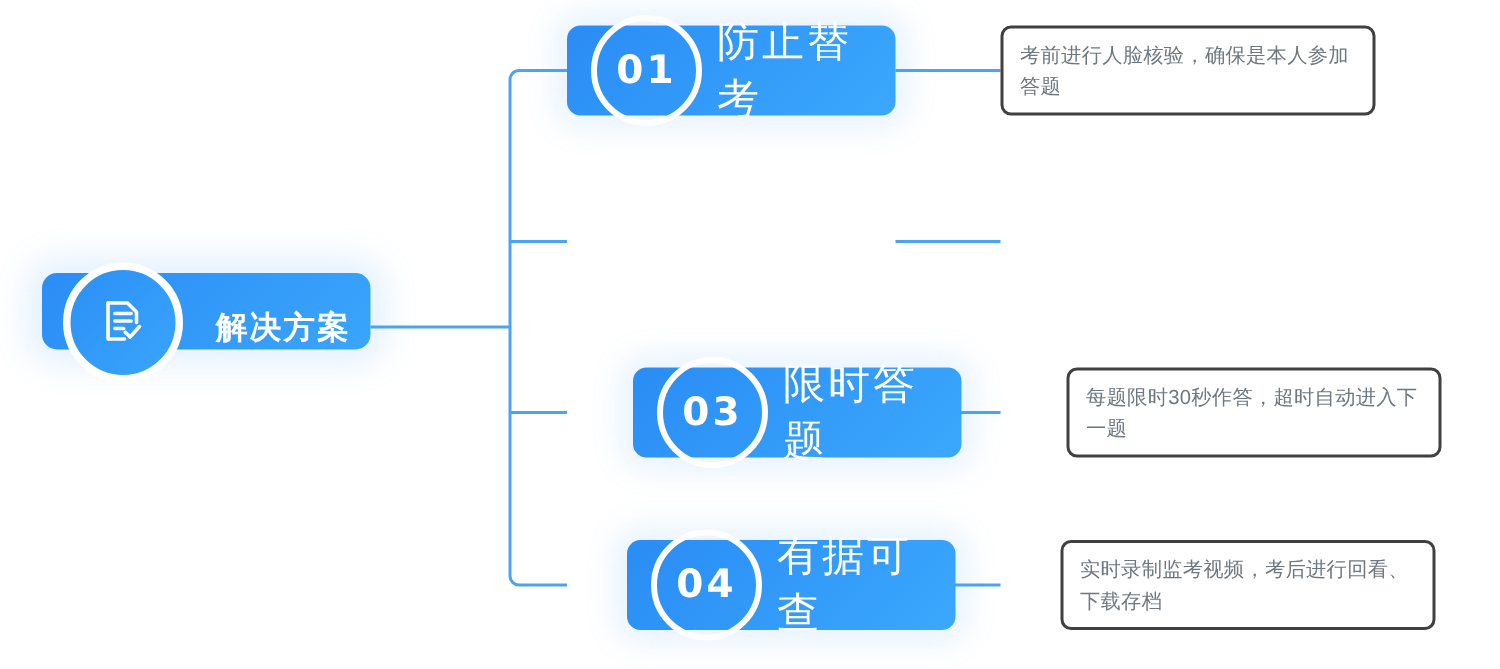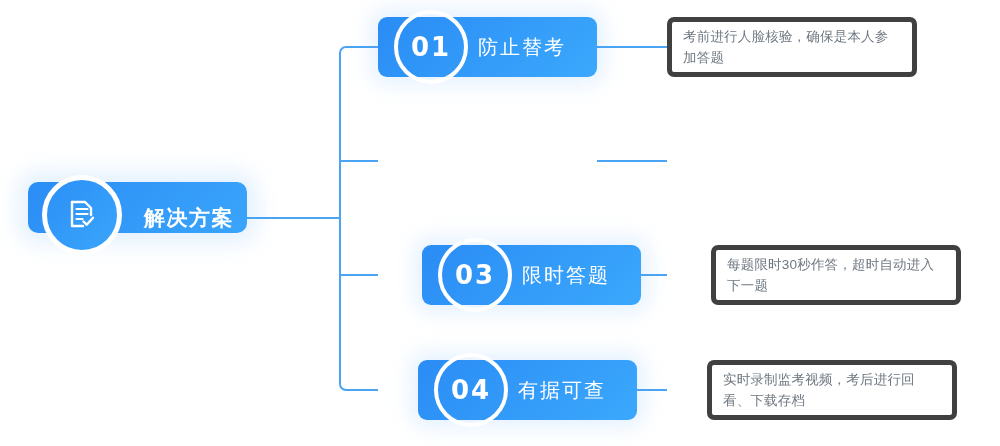--- a/index.html
+++ b/index.html
@@ -105,31 +105,31 @@
     font-family: "DejaVu Sans", sans-serif;
   }
   .chip-label {
     position: absolute;
     left: 100px;
     top: 0;
     height: 60px;
     display: flex;
     align-items: center;
     color: #ffffff;
-    font-size: 20px;
+    font-size: 28px;
     letter-spacing: 2px;
   }
   .desc-box {
     position: absolute;
     left: 667px;
     top: 0;
     width: 250px;
     height: 60px;
     box-sizing: border-box;
-    border: 5px solid #404040;
+    border: 2px solid #404040;
     border-radius: 7px;
     background: #ffffff;
     display: flex;
     align-items: center;
     padding: 0 11px;
   }
   .desc-text {
     color: #6e7780;
     font-size: 13.5px;
     line-height: 21px;

